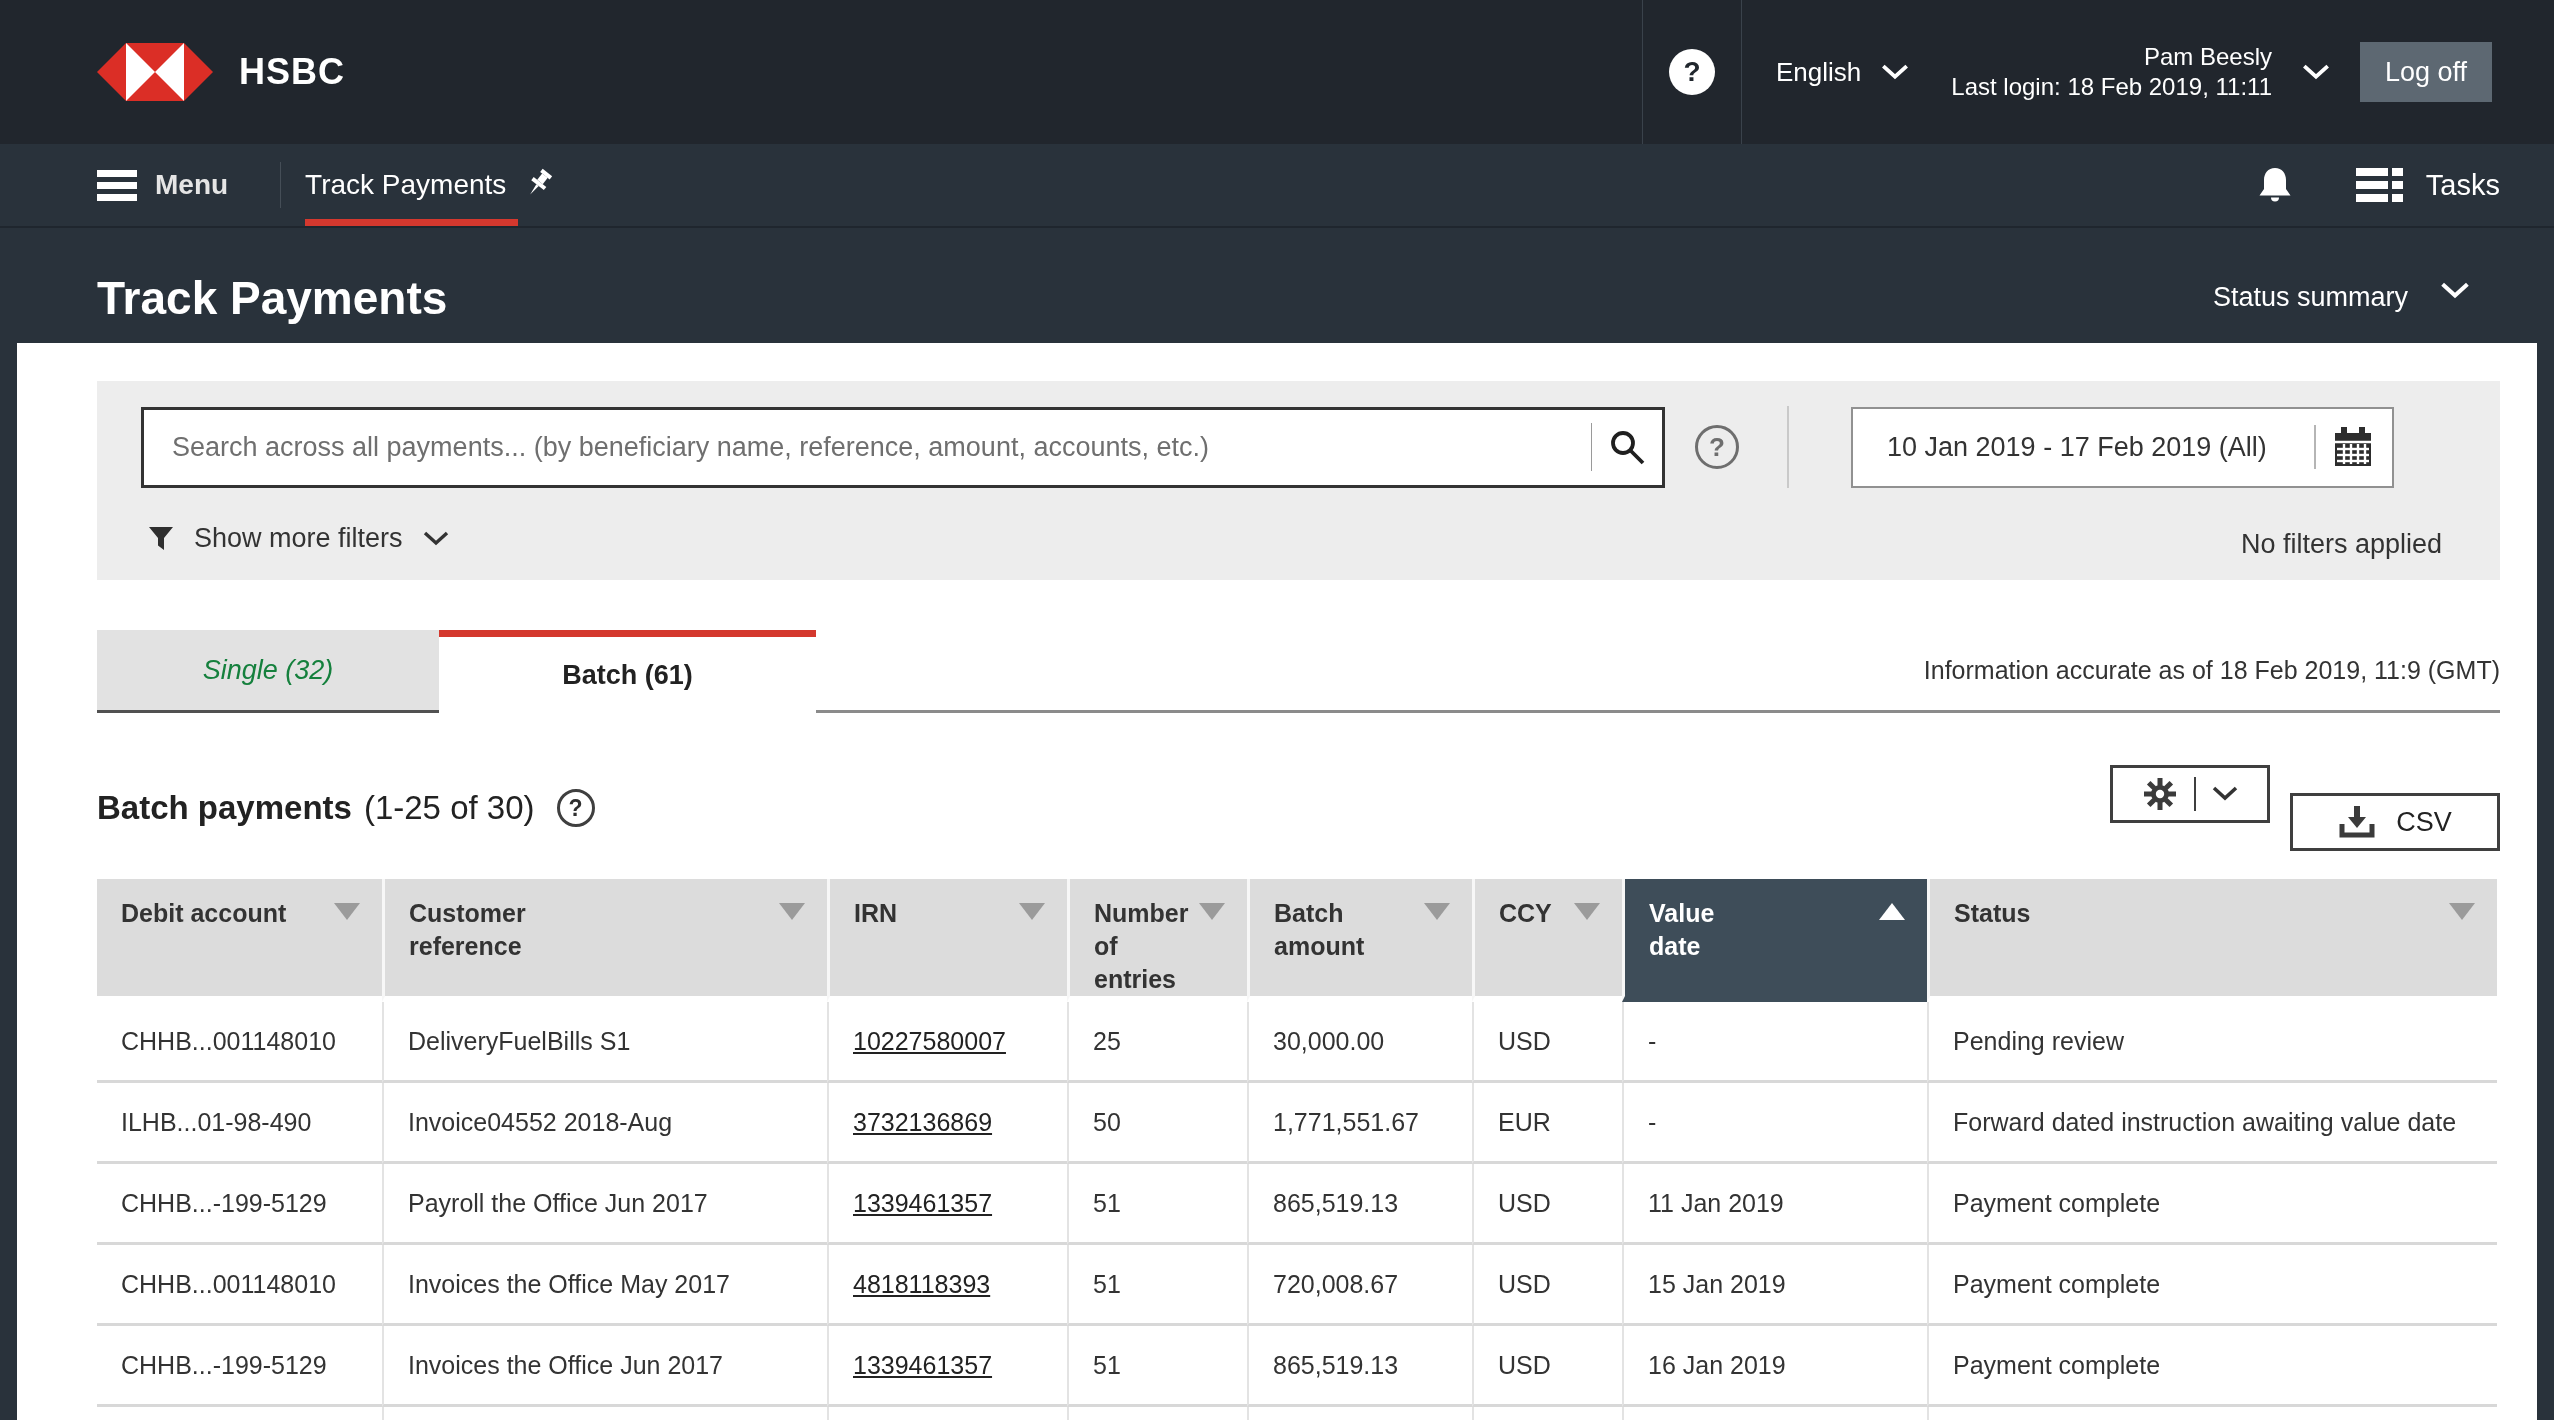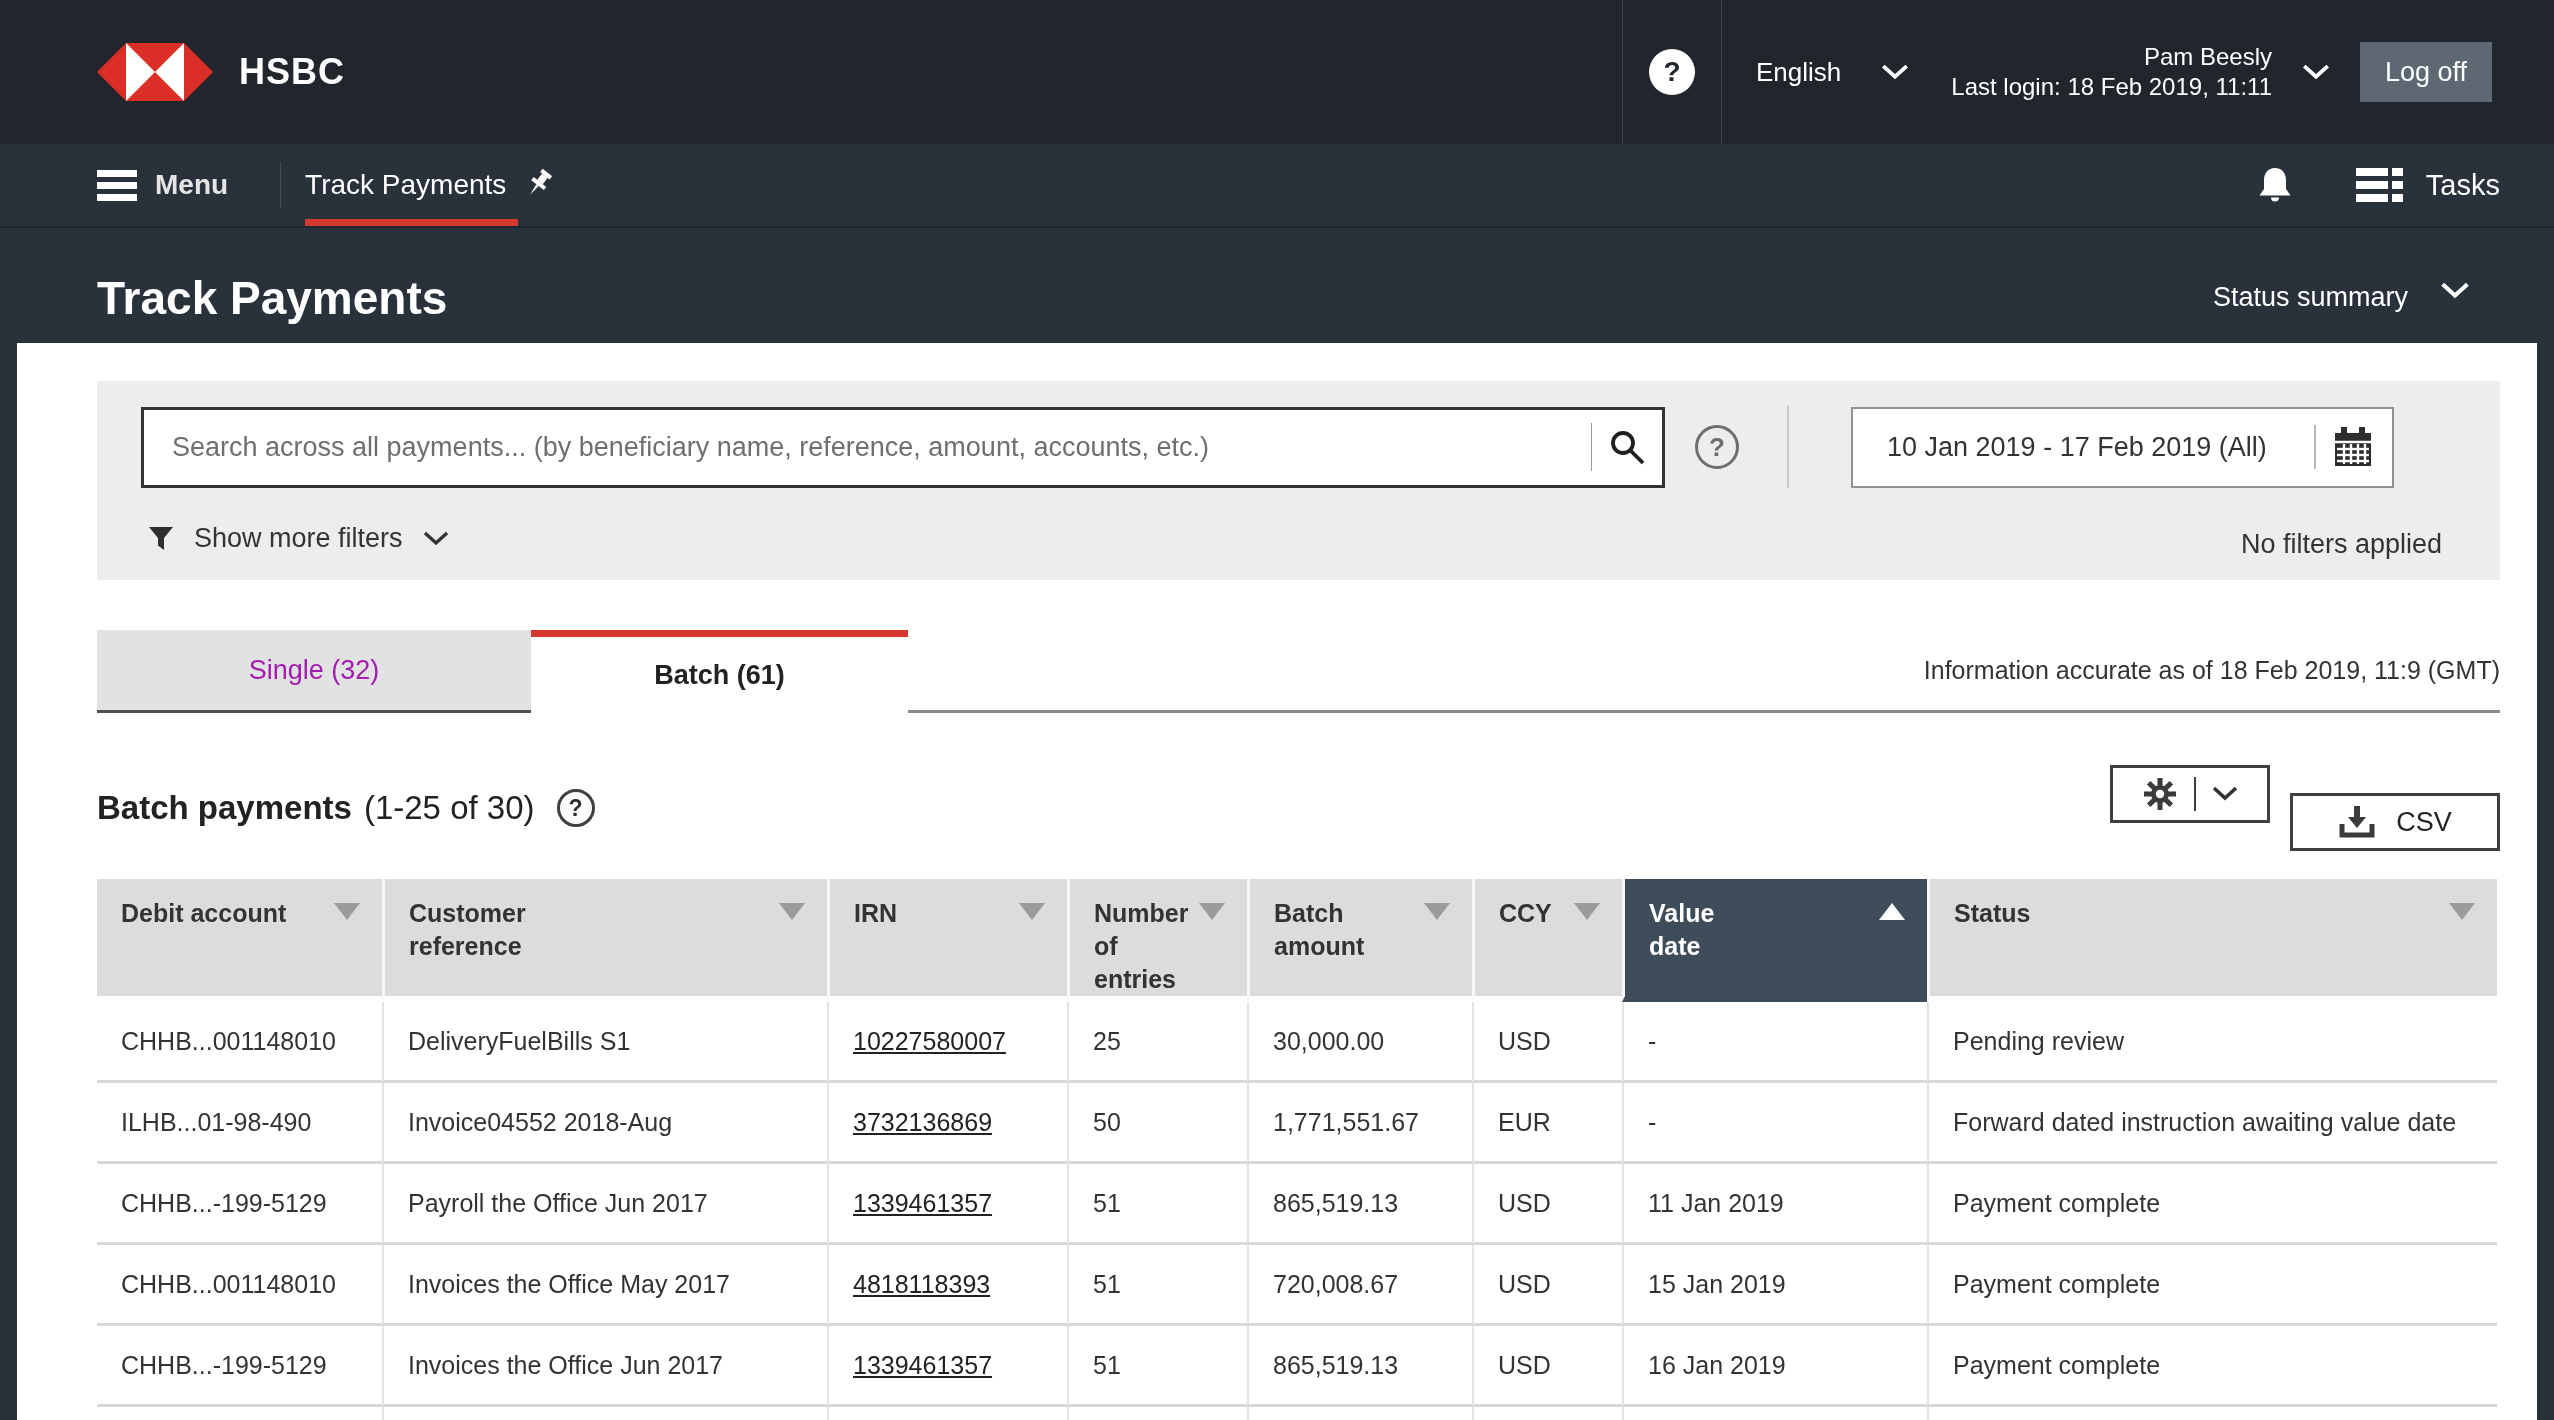--- a/index.html
+++ b/index.html
@@ -11,21 +11,21 @@
   }
   
   .topbar{height:144px;background:var(--topbar_bg,#21262d);display:flex;align-items:center;}
   .brand{margin-left:97px;display:flex;align-items:center;gap:26px;}
   .brand-text{color:#fff;font-size:36px;font-weight:bold;letter-spacing:1px;}
   .topbar-right{margin-left:auto;display:flex;align-items:center;height:100%;margin-right:62px;}
   .tb-divider{width:1px;height:100%;background:#3a424b;}
   .help-wrap{padding:0 26px;display:flex;align-items:center;height:100%;}
   .help-circle{width:46px;height:46px;border-radius:50%;background:#fff;display:flex;align-items:center;justify-content:center;
     font-size:28px;font-weight:bold;color:#20262d;cursor:pointer;}
-  .lang{display:flex;align-items:center;gap:40px;color:#fff;font-size:26px;padding-left:34px;cursor:pointer;}
+  .lang{display:flex;align-items:center;gap:20px;color:#fff;font-size:26px;padding-left:34px;cursor:pointer;}
   .user-block{margin-left:42px;text-align:right;color:#fff;line-height:30px;font-size:24px;}
   .user-chevron{margin-left:30px;color:#fff;}
   .logoff{margin-left:30px;width:132px;height:60px;background:var(--logoff_bg,#5d6872);color:#fff;border:none;
     font-size:27px;font-family:inherit;cursor:pointer;}
   
   .navbar{height:82px;background:var(--bar_bg,#29323b);display:flex;align-items:center;position:relative;}
   .menu-group{margin-left:97px;display:flex;align-items:center;gap:18px;color:#e5e5e5;font-size:28px;font-weight:bold;cursor:pointer;}
   .nav-divider{width:1px;height:46px;background:#454e57;margin-left:52px;}
   .nav-item{margin-left:24px;display:flex;align-items:center;gap:18px;color:#fff;font-size:28px;position:relative;height:100%;cursor:pointer;}
   .nav-underline{position:absolute;left:0;bottom:0;width:213px;height:7px;background:var(--accent_red,#d4382e);}
@@ -51,21 +51,21 @@
   .date-box{margin-left:62px;width:543px;height:81px;background:#fff;border:2px solid #919191;box-sizing:border-box;
     display:flex;align-items:center;cursor:pointer;}
   .date-text{font-size:27px;color:#333;padding-left:34px;flex:1;}
   .date-sep{width:2px;height:44px;background:#b5b5b5;margin-right:16px;}
   .date-box svg{margin-right:18px;}
   .showmore-row{margin-top:35px;display:flex;align-items:center;gap:20px;padding-left:7px;font-size:27px;color:#333;cursor:pointer;}
   .no-filters{position:absolute;right:58px;bottom:20px;font-size:27px;color:#333;}
   
   .tabs-row{margin-top:50px;display:flex;height:83px;}
   .tab{box-sizing:border-box;display:flex;align-items:center;justify-content:center;font-size:27px;cursor:pointer;}
-  .tab-single{width:434px;background:var(--tab_inactive_bg,#e2e2e2);border-bottom:3px solid #515151;color:#a21caf;}
+  .tab-single{width:342px;background:var(--tab_inactive_bg,#e2e2e2);border-bottom:3px solid #515151;color:#15803d;font-style:italic;}
   .tab-batch{width:377px;background:#fff;border-top:7px solid var(--accent_red,#d4382e);font-weight:bold;color:#222;}
   .tabs-filler{flex:1;border-bottom:3px solid #8b8b8b;display:flex;align-items:center;justify-content:flex-end;box-sizing:border-box;}
   .info-text{font-size:25px;color:#333;}
   
   .section-row{margin-top:66px;height:58px;display:flex;align-items:center;}
   .section-title{font-size:33px;font-weight:bold;color:#222;}
   .section-range{font-size:33px;font-weight:normal;color:#222;margin-left:12px;}
   .heading-q{width:38px;height:38px;border-radius:50%;border:3px solid #3f3f3f;color:#2f2f2f;display:flex;align-items:center;justify-content:center;
     font-size:23px;font-weight:bold;box-sizing:border-box;margin-left:22px;cursor:pointer;}
   .section-buttons{margin-left:auto;display:flex;gap:20px;}

